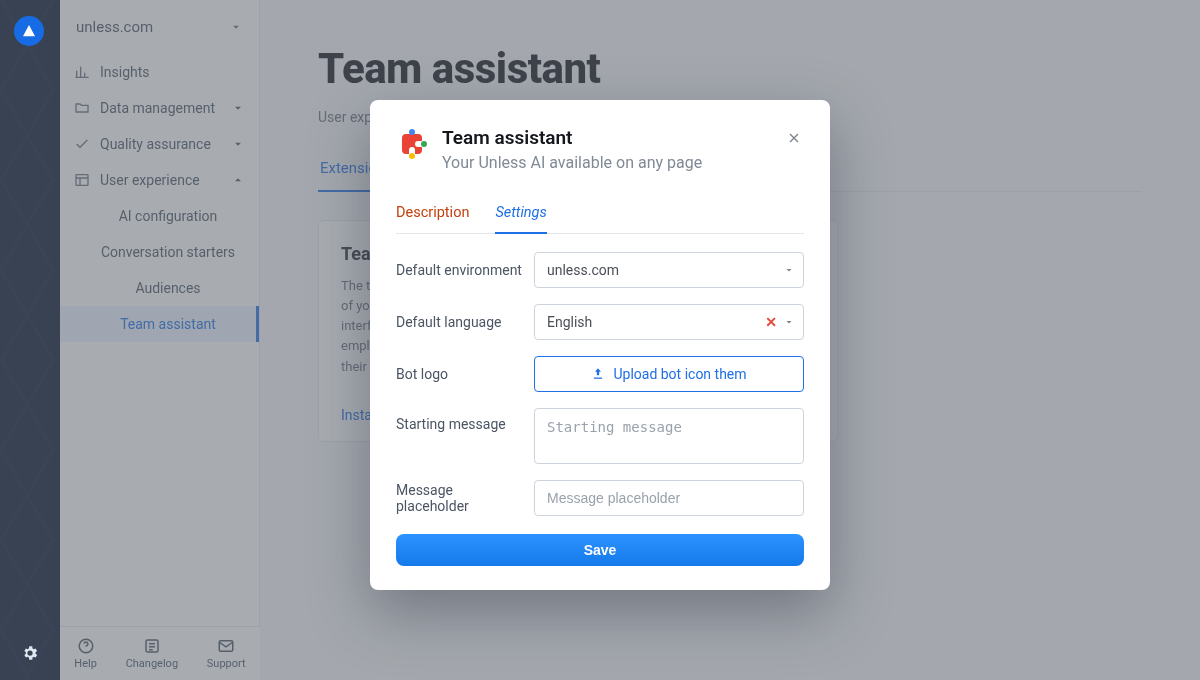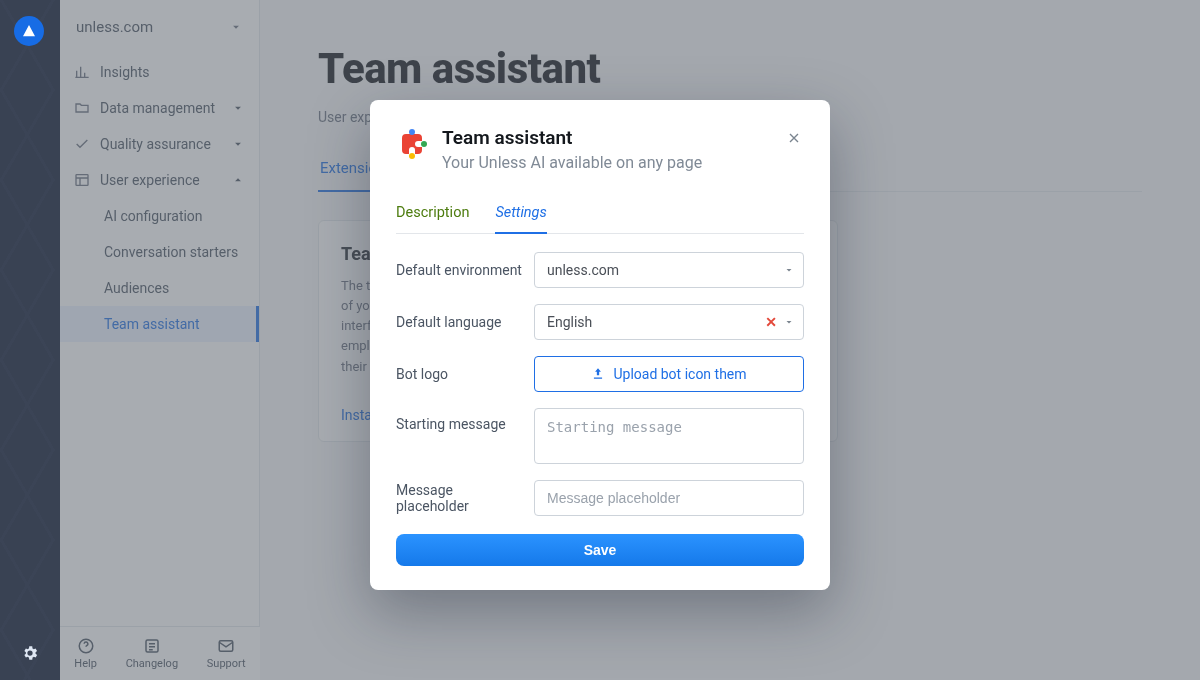--- a/index.html
+++ b/index.html
@@ -19,21 +19,21 @@
 
   
   .sidebar{ position:absolute; left:60px; top:0; bottom:0; width:200px; background:#fff; border-right:1px solid #e3e6ea; }
   .domain{ display:flex; align-items:center; justify-content:space-between; padding:18px 16px 14px; font-size:15px; color:#4b5563;}
   .domain .chev{ color:#6b7280;}
   .menu{ padding:4px 0; font-size:14px;}
   .menu .item{ display:flex; align-items:center; gap:10px; padding:10px 14px; color:#4b5563; position:relative;}
   .menu .item.parent{ justify-content:space-between;}
   .menu .item.parent .lhs{ display:flex; align-items:center; gap:10px;}
   .menu .item .icon{ width:16px; height:16px; display:inline-flex; align-items:center; justify-content:center; color:#6b7280;}
-  .menu .sub .item{ padding-left:44px; font-size:14px;}
+  .menu .sub .item{ padding-left:31px; font-size:14px;justify-content:center;}
   .menu .sub .item.active{ background:#eaf2fe; color:#1f6fe5;}
   .menu .sub .item.active::after{ content:""; position:absolute; right:0; top:0; bottom:0; width:3px; background:#1f6fe5;}
   .chev{ width:14px; height:14px; }
 
   .footer{ position:absolute; left:60px; bottom:0; width:200px; height:54px; border-top:1px solid #e3e6ea; background:#fff; display:flex; align-items:center; justify-content:space-around; font-size:11px; color:#4b5563;}
   .footer .cell{ display:flex; flex-direction:column; align-items:center; gap:2px; cursor:pointer;}
   .footer .cell svg{ width:18px; height:18px; }
 
   
   .main{ position:absolute; left:260px; right:0; top:0; bottom:0; padding:44px 58px 0; background:#f5f7f8;}
@@ -53,21 +53,21 @@
   .dim{ position:absolute; inset:0; background:rgba(97,104,113,0.55);}
 
   
   .modal{ position:absolute; left:50%; top:100px; transform:translateX(-50%); width:460px; background:#fff; border-radius:8px; box-shadow:0 22px 60px rgba(20,30,45,.35); padding:26px 26px 24px; display:flex; flex-direction:column;}
   .modal-head{ display:flex; align-items:flex-start; gap:14px; position:relative;}
   .modal-head .puzzle{ width:32px; height:32px; flex:0 0 32px; margin-top:2px;}
   .modal-title{ font-size:19px; font-weight:600; color:#14181d;}
   .modal-sub{ font-size:16px; color:#808a96; margin-top:4px;}
   .modal-close{ position:absolute; right:-4px; top:-2px; color:#7a848f; padding:6px; cursor:pointer;}
   .modal-tabs{ display:flex; gap:26px; margin-top:22px; border-bottom:1px solid #e3e6ea; font-size:14.5px;}
-  .modal-tabs .mtab{ padding:10px 0 12px; cursor:pointer; color:#4d7c0f;}
+  .modal-tabs .mtab{ padding:10px 0 12px; cursor:pointer; color:#c2410c;}
   .modal-tabs .mtab.active{ color:#1f6fe5; position:relative;font-style:italic;}
   .modal-tabs .mtab.active::after{ content:""; position:absolute; left:0; right:0; bottom:-1px; height:2px; background:#1f6fe5;}
 
   .form{ margin-top:18px; display:grid; grid-template-columns:130px 1fr; column-gap:8px; row-gap:16px; align-items:center;}
   .label{ font-size:14px; color:#4b5563;}
   .select, .input, .textarea{ width:100%; border:1px solid #cdd3da; border-radius:4px; font-size:14px; background:#fff; }
   .select{ height:36px; display:flex; align-items:center; padding:0 30px 0 12px; position:relative; color:#4a4f57; justify-content:space-between;}
   .select .right{ position:absolute; right:8px; top:50%; transform:translateY(-50%); display:flex; align-items:center; gap:6px;}
   .clear{ color:#e3493b; font-weight:700; font-size:14px; cursor:pointer;}
   .caret{ color:#7a848f;}

